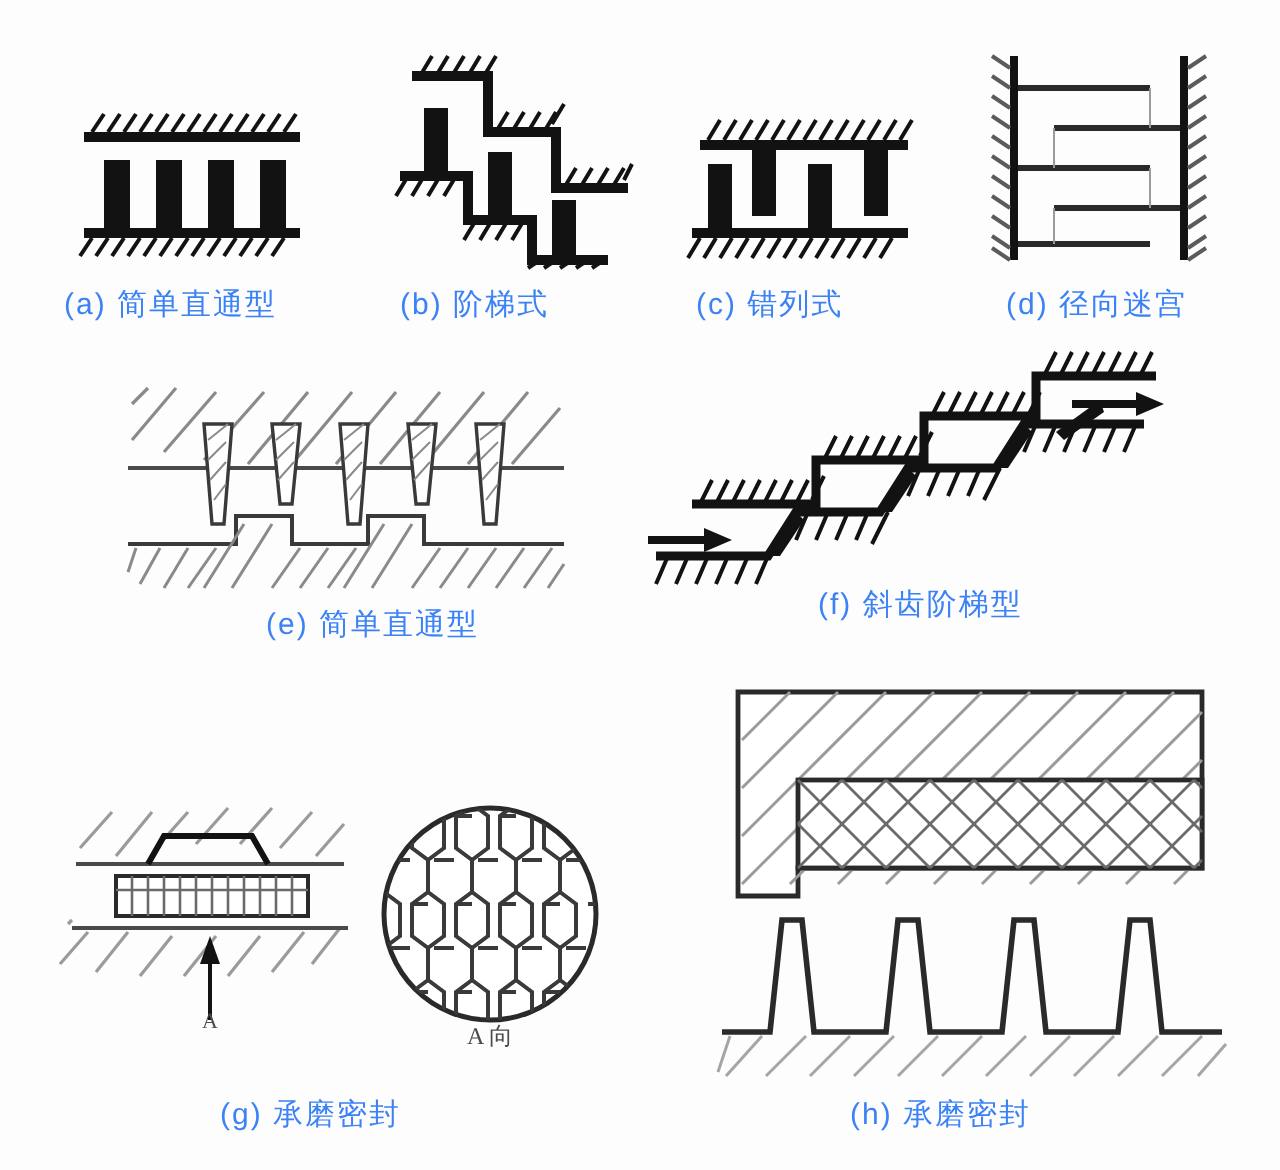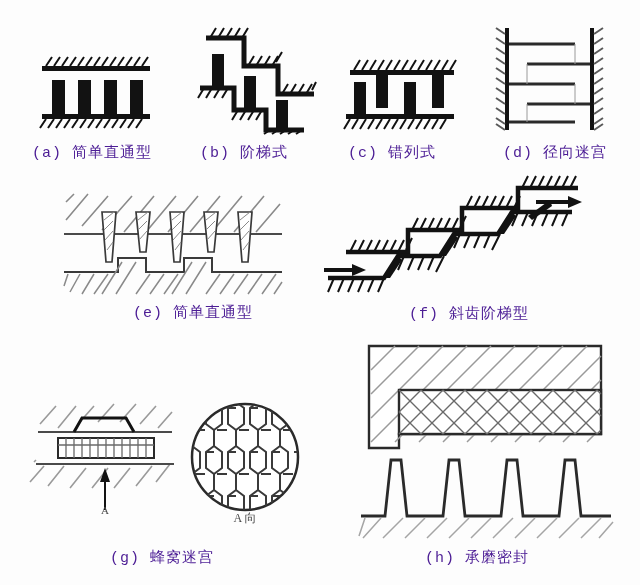--- a/index.html
+++ b/index.html
@@ -9,23 +9,23 @@
     font-family:"Liberation Serif","DejaVu Serif",serif;
     color:#2b2b2b;
     position:relative;
     overflow:hidden;
   }
   .fig{position:absolute;}
   .cap{
     position:absolute;
     font-size:15px;
     letter-spacing:1px;
-    color:#4c1d95;
+    color:#3b82f6;
     white-space:nowrap;
-    font-family:Liberation Mono, monospace;
+    font-family:Liberation Sans, sans-serif;
   }
   svg{display:block;overflow:visible;}
   .blk{fill:#121212;}
 </style>
 </head>
 <body>
 
 <div class="fig" style="left:34px;top:52px;">
 <svg width="125" height="80" viewBox="0 0 125 80">
 
@@ -190,21 +190,21 @@
     <path d="M2 88 L38 88" stroke="#121212" stroke-width="4" fill="none"></path>
     <path d="M30 82 L44 88 L30 94 Z" class="blk"></path>
   </g>
 
   <g>
     <path d="M214 20 L254 20" stroke="#121212" stroke-width="4" fill="none"></path>
     <path d="M246 14 L260 20 L246 26 Z" class="blk"></path>
   </g>
 </svg>
 </div>
-<div class="cap" style="left:409px;top:304px;">(f) 斜齿阶梯型</div>
+<div class="cap" style="left:409px;top:293px;">(f) 斜齿阶梯型</div>
 
 <div class="fig" style="left:34px;top:388px;">
 <svg width="142" height="126" viewBox="0 0 142 126">
 
   <g stroke="#9a9a9a" stroke-width="1.6">
     <path d="M6 36 l16 -18 M24 40 l18 -22 M44 36 l16 -18 M64 34 l16 -18 M86 34 l16 -18 M106 36 l16 -18 M124 40 l14 -16"></path>
     <path d="M2 72 l-2 2 M10 78 l-14 16 M30 78 l-16 20 M52 80 l-16 20 M74 80 l-16 20 M96 80 l-16 20 M118 78 l-16 20 M136 76 l-14 18"></path>
   </g>
 
   <path d="M4 44 L138 44" stroke="#4a4a4a" stroke-width="2" fill="none"></path>
@@ -262,21 +262,21 @@
       <path d="M-2 10 l8 0 M20 10 l8 0 M42 10 l8 0 M64 10 l8 0 M86 10 l8 0 M108 10 l8 0"></path>
       <path d="M9 32 l10 0 M31 32 l10 0 M53 32 l10 0 M75 32 l10 0 M97 32 l10 0"></path>
       <path d="M-2 54 l8 0 M20 54 l8 0 M42 54 l8 0 M64 54 l8 0 M86 54 l8 0 M108 54 l8 0"></path>
       <path d="M9 76 l10 0 M31 76 l10 0 M53 76 l10 0 M75 76 l10 0 M97 76 l10 0"></path>
       <path d="M-2 98 l8 0 M20 98 l8 0 M42 98 l8 0 M64 98 l8 0 M86 98 l8 0 M108 98 l8 0"></path>
     </g>
   </g>
   <text x="59" y="124" text-anchor="middle" font-size="12" font-family="Liberation Serif, serif" fill="#4a4a4a">A 向</text>
 </svg>
 </div>
-<div class="cap" style="left:110px;top:548px;">(g) 蜂窝迷宫</div>
+<div class="cap" style="left:110px;top:548px;">(g) 承磨密封</div>
 
 <div class="fig" style="left:355px;top:330px;">
 <svg width="262" height="208" viewBox="0 0 262 208">
 
   <path d="M14 16 L246 16 L246 104 L44 104 L44 118 L14 118 Z" fill="#ffffff" stroke="#2a2a2a" stroke-width="2.4"></path>
 
   <g stroke="#9a9a9a" stroke-width="1.5">
     <path d="M16 40 l24 -24 M16 64 l48 -48 M16 88 l72 -72 M16 112 l96 -96 M40 112 l96 -96 M64 112 l96 -96 M88 112 l96 -96 M112 112 l96 -96 M136 112 l96 -96 M160 112 l86 -86 M184 112 l62 -62 M208 112 l38 -38 M232 112 l14 -14"></path>
   </g>
 

